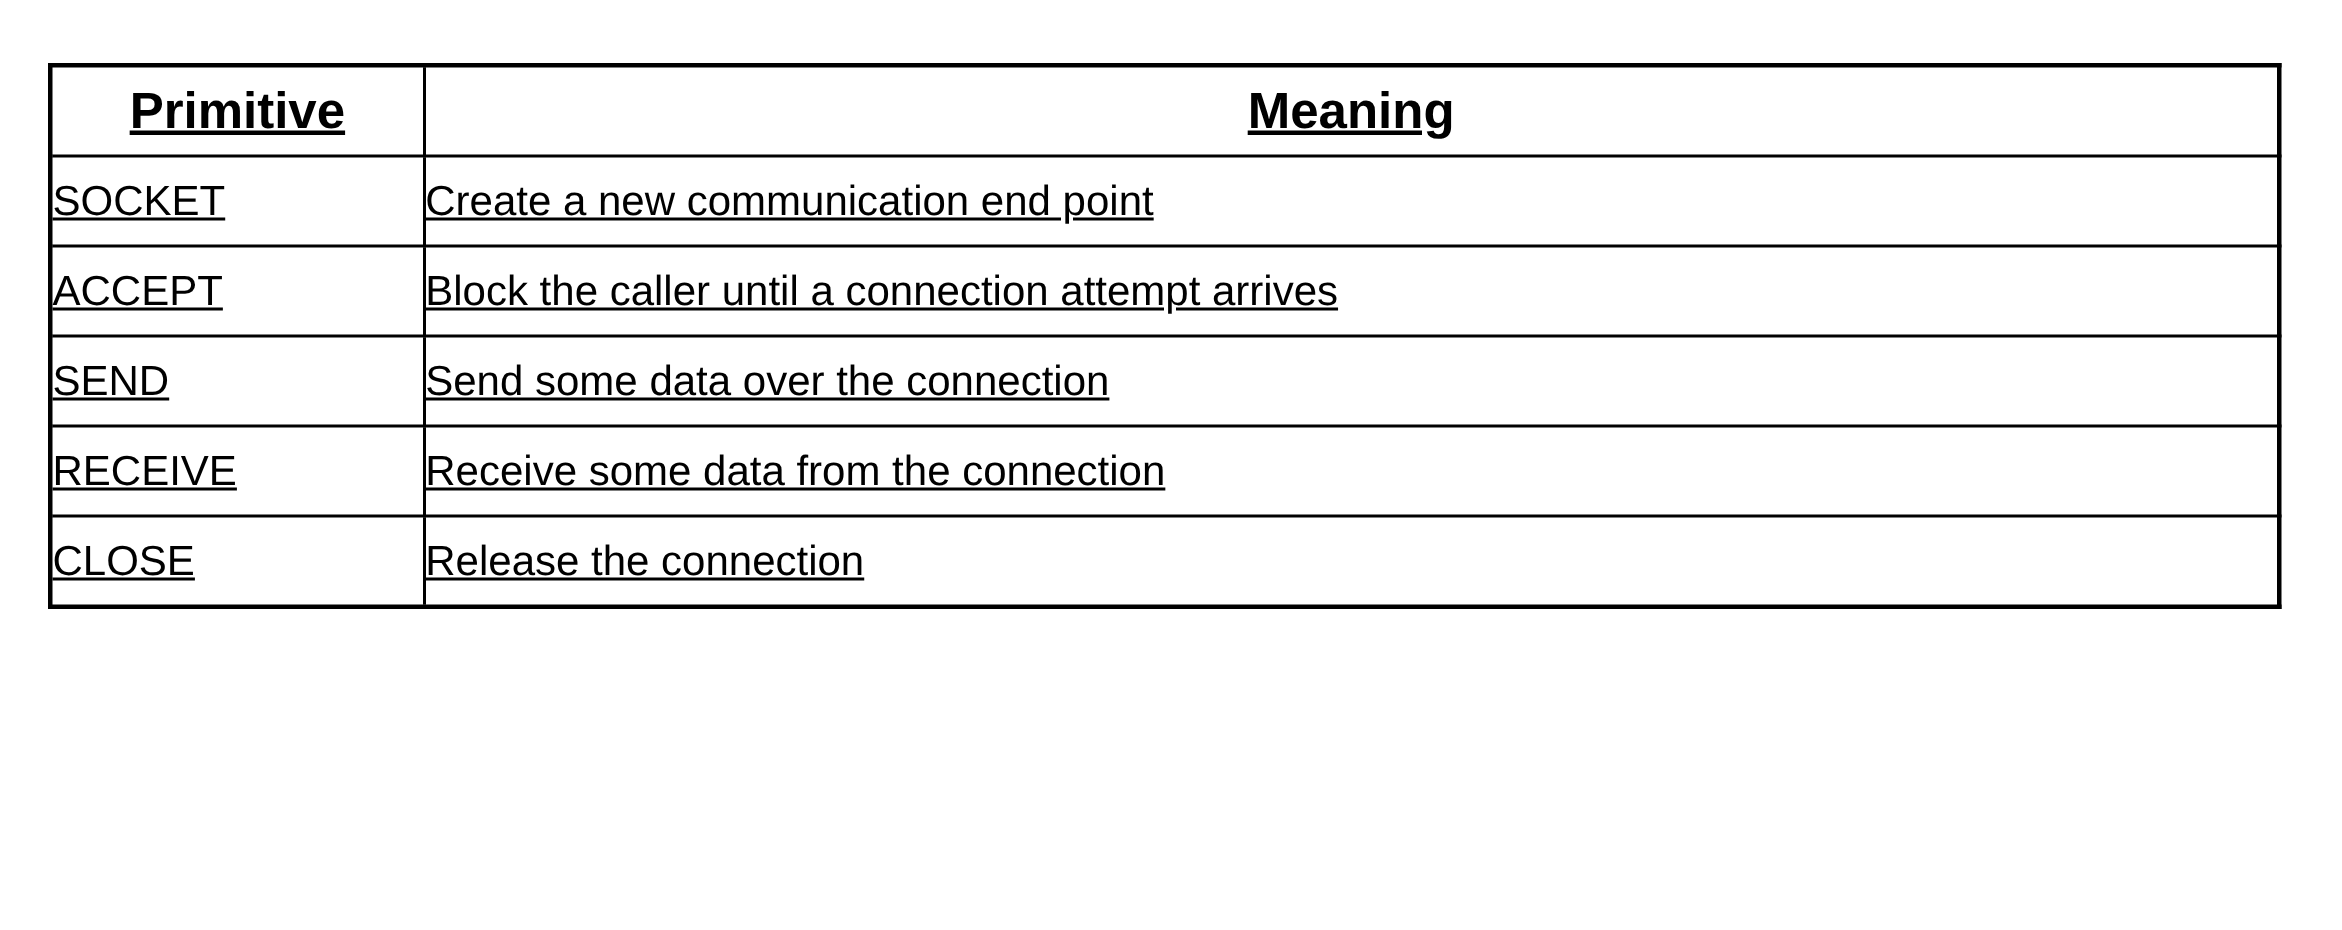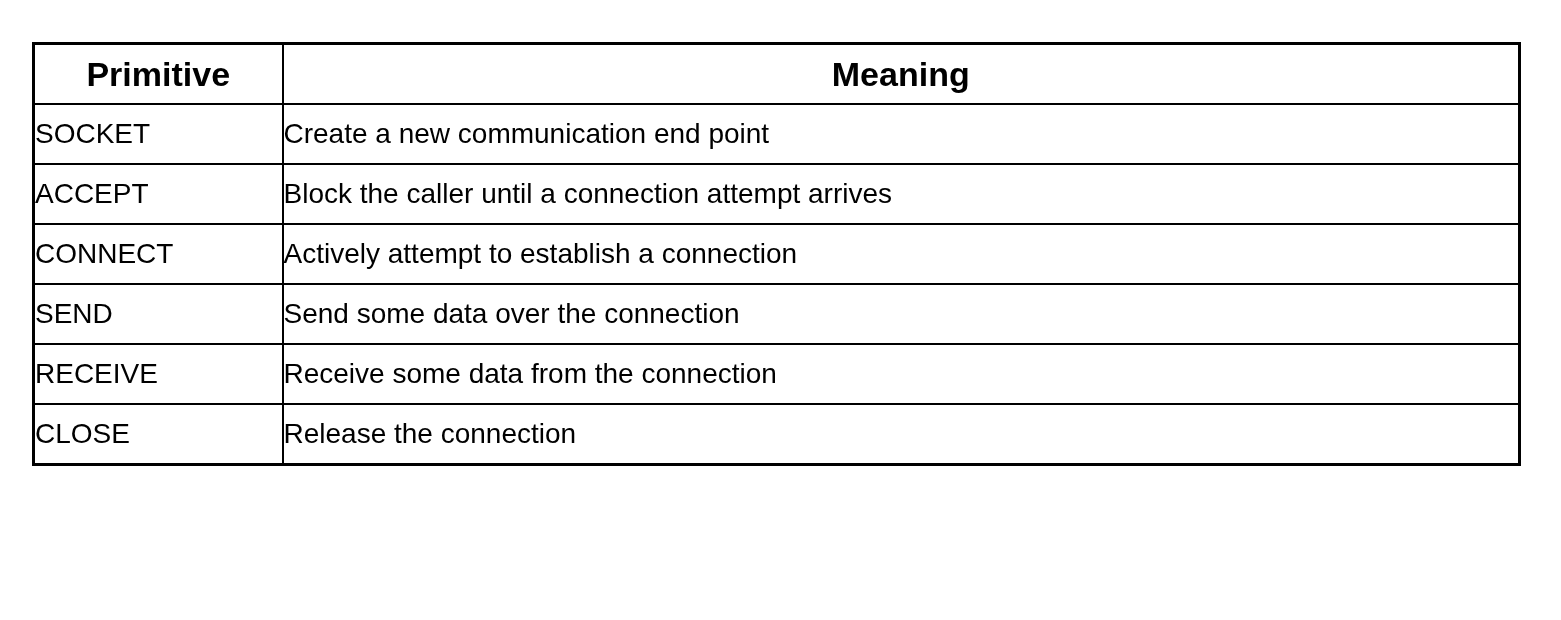--- a/index.html
+++ b/index.html
@@ -36,20 +36,21 @@
 
   .socket-table col.col-primitive { width: 249px; }
   .socket-table col.col-meaning   { width: 1237px; }
 
   .socket-table th,
   .socket-table td {
     border: 2px solid #000000;
     padding: 0;
     vertical-align: middle;
     background: #ffffff;
+    text-decoration: underline;
   }
 
   
   .socket-table thead th {
     height: 58px;
     font-weight: bold;
     font-size: 34px;
     line-height: 1;
     text-align: center;
     letter-spacing: 0px;
@@ -93,24 +94,20 @@
 
     <tr>
           <td class="cell-primitive">SOCKET</td>
           <td class="cell-meaning">Create a new communication end point</td>
         </tr>
         <tr>
           <td class="cell-primitive">ACCEPT</td>
           <td class="cell-meaning">Block the caller until a connection attempt arrives</td>
         </tr>
         <tr>
-          <td class="cell-primitive">CONNECT</td>
-          <td class="cell-meaning">Actively attempt to establish a connection</td>
-        </tr>
-        <tr>
           <td class="cell-primitive">SEND</td>
           <td class="cell-meaning">Send some data over the connection</td>
         </tr>
         <tr>
           <td class="cell-primitive">RECEIVE</td>
           <td class="cell-meaning">Receive some data from the connection</td>
         </tr>
         <tr>
           <td class="cell-primitive">CLOSE</td>
           <td class="cell-meaning">Release the connection</td>

